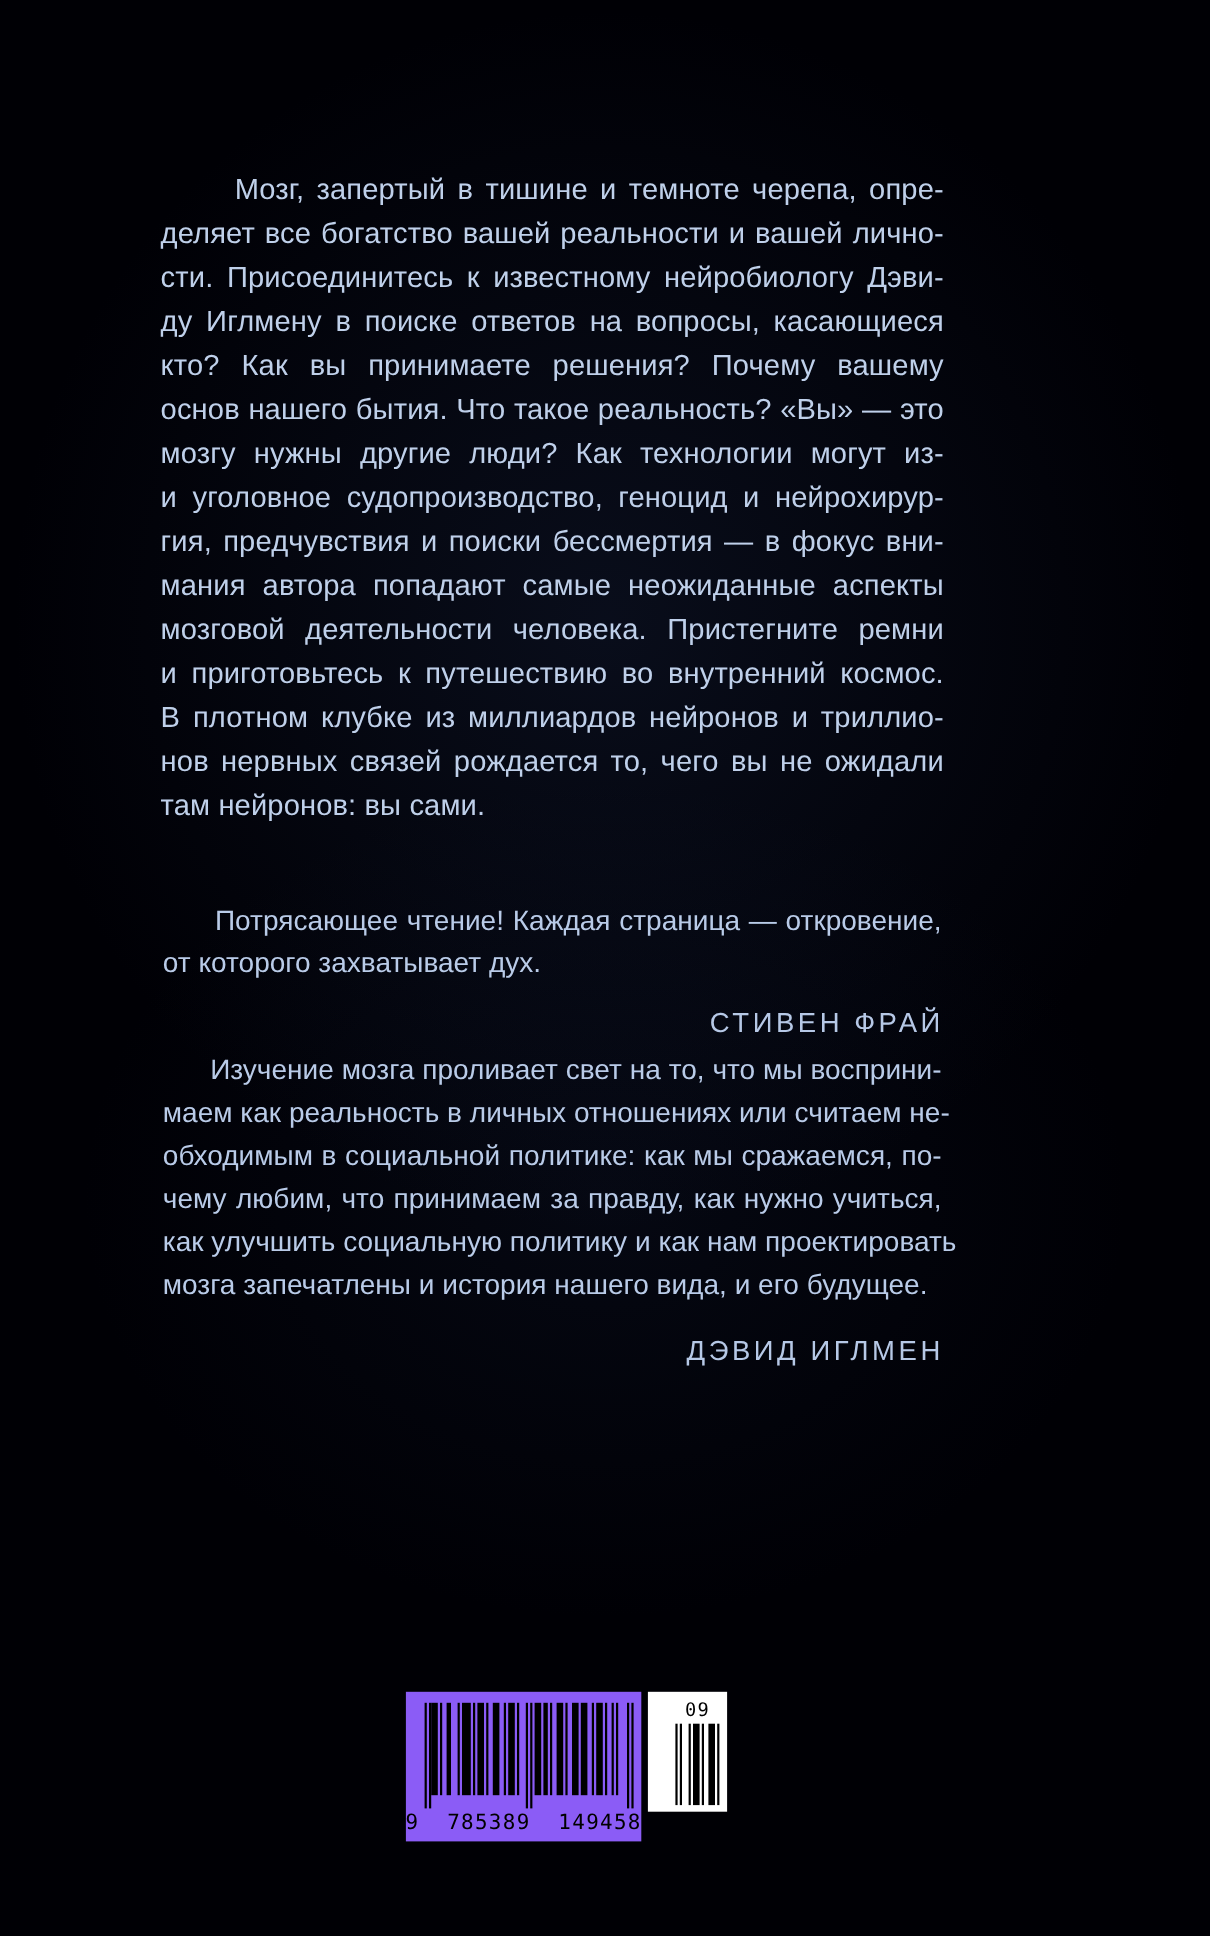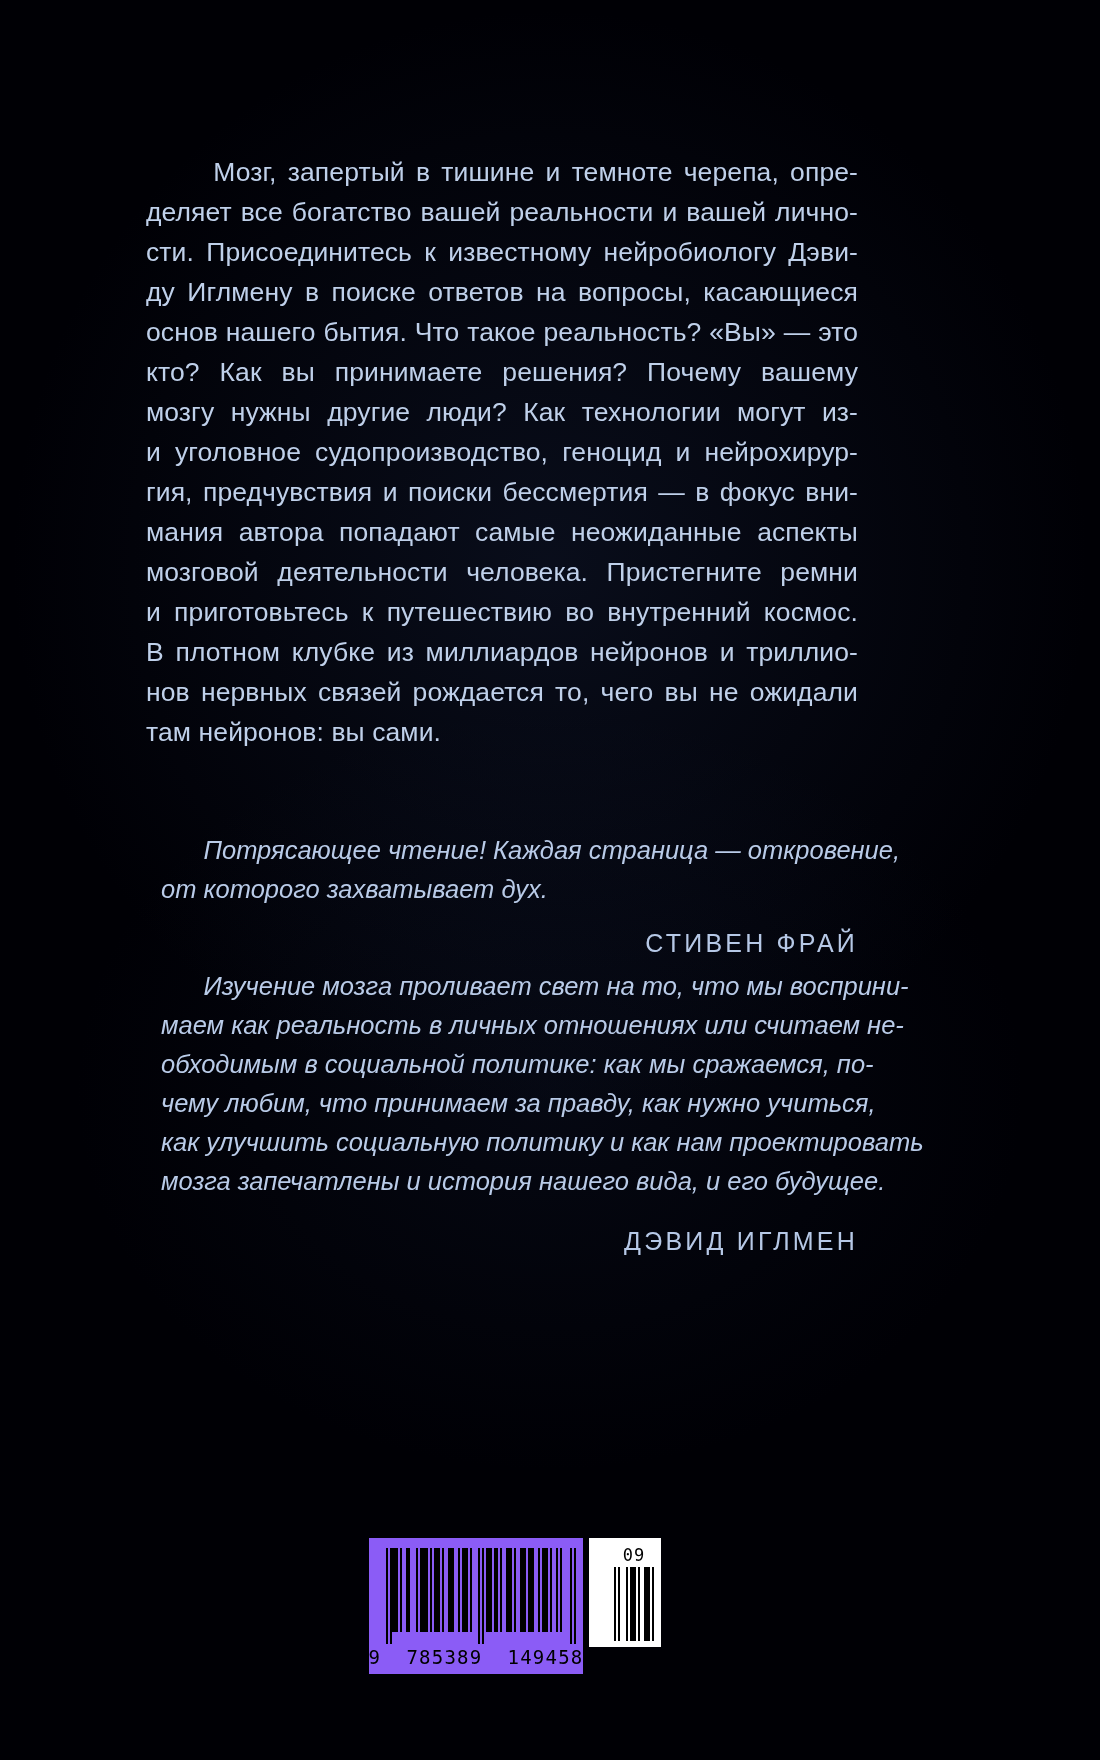--- a/index.html
+++ b/index.html
@@ -61,22 +61,21 @@
     left: 146px;
     width: 712px;
   }
   .quote-block.q1 { top: 816px; }
   .quote-block.q2 { top: 952px; }
 
   .quote {
     color: #b9cbe8;
     font-size: 25.5px;
     line-height: 39px;
-    font-style: italic;
-    margin: 15px;
+    margin: 2px;
   }
   .quote .ln {
     display: block;
     text-align: justify;
     text-align-last: justify;
     white-space: pre;
   }
   .quote .ln.last {
     text-align-last: left;
   }
@@ -163,22 +162,22 @@
 <div class="page">
 
   <div class="bg-glow"></div>
 
   <div class="copy-block">
     <div class="para">
       <span class="ln">      Мозг, запертый в тишине и темноте черепа, опре-</span>
       <span class="ln">деляет все богатство вашей реальности и вашей лично-</span>
       <span class="ln">сти. Присоединитесь к известному нейробиологу Дэви-</span>
       <span class="ln">ду Иглмену в поиске ответов на вопросы, касающиеся</span>
+      <span class="ln">кто? Как вы принимаете решения? Почему вашему</span>
       <span class="ln">основ нашего бытия. Что такое реальность? «Вы» — это</span>
-      <span class="ln">кто? Как вы принимаете решения? Почему вашему</span>
       <span class="ln">мозгу нужны другие люди? Как технологии могут из-</span>
       <span class="ln">и уголовное судопроизводство, геноцид и нейрохирур-</span>
       <span class="ln">гия, предчувствия и поиски бессмертия — в фокус вни-</span>
       <span class="ln">мания автора попадают самые неожиданные аспекты</span>
       <span class="ln">мозговой деятельности человека. Пристегните ремни</span>
       <span class="ln">и приготовьтесь к путешествию во внутренний космос.</span>
       <span class="ln">В плотном клубке из миллиардов нейронов и триллио-</span>
       <span class="ln">нов нервных связей рождается то, чего вы не ожидали</span>
       <span class="ln last">там нейронов: вы сами.</span>
     </div>

